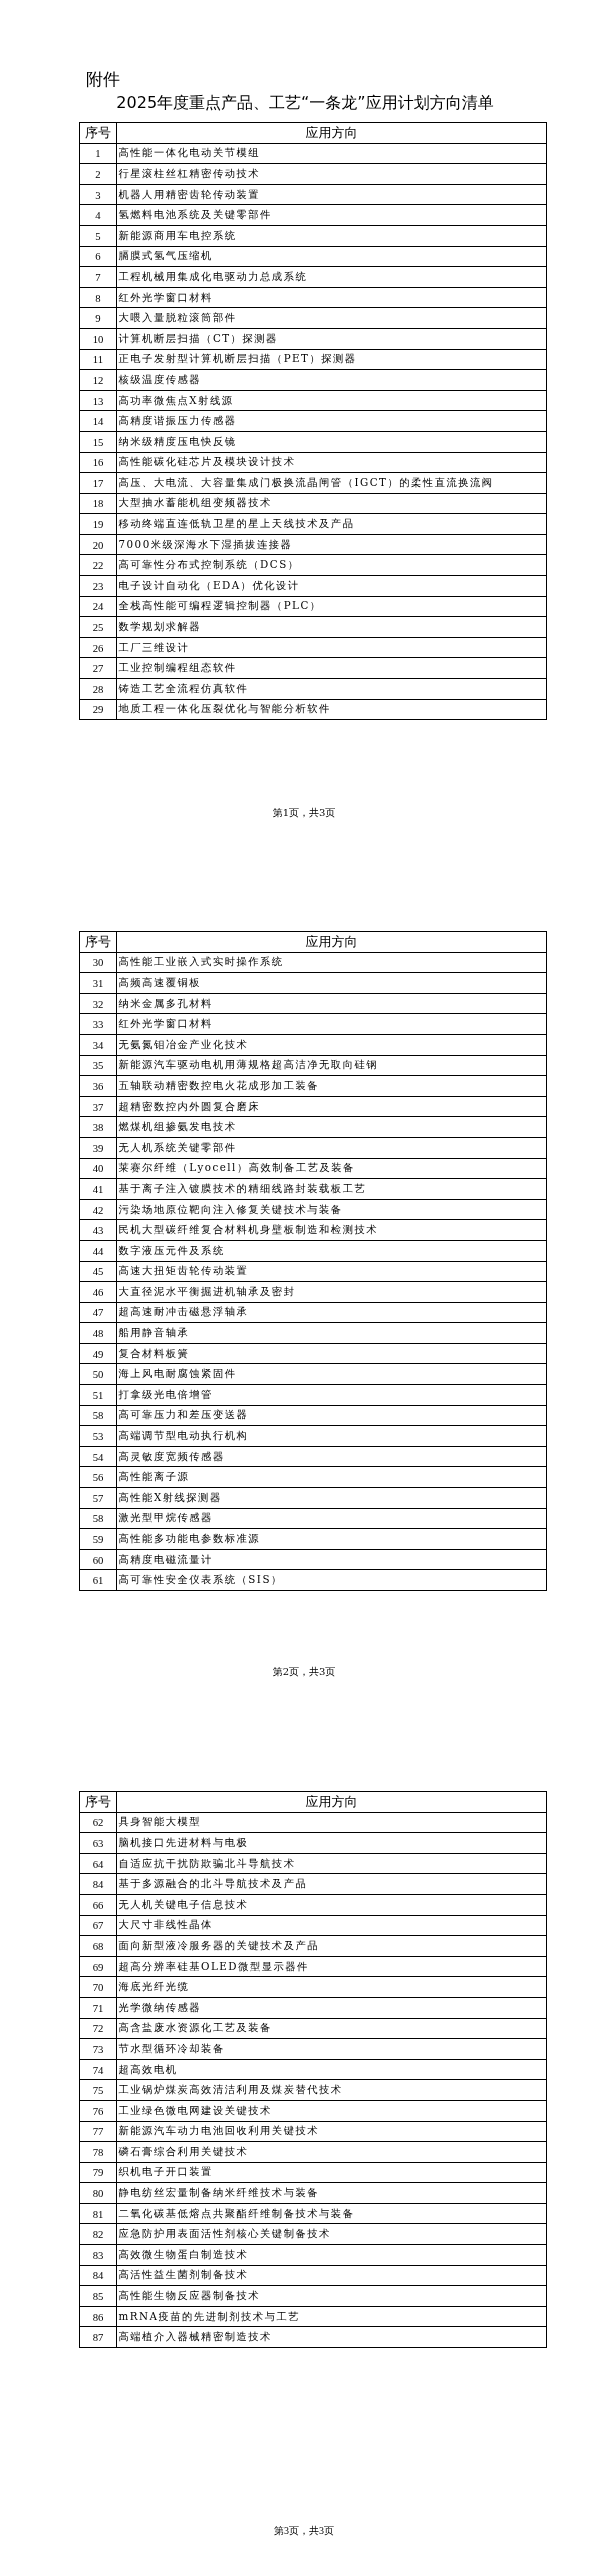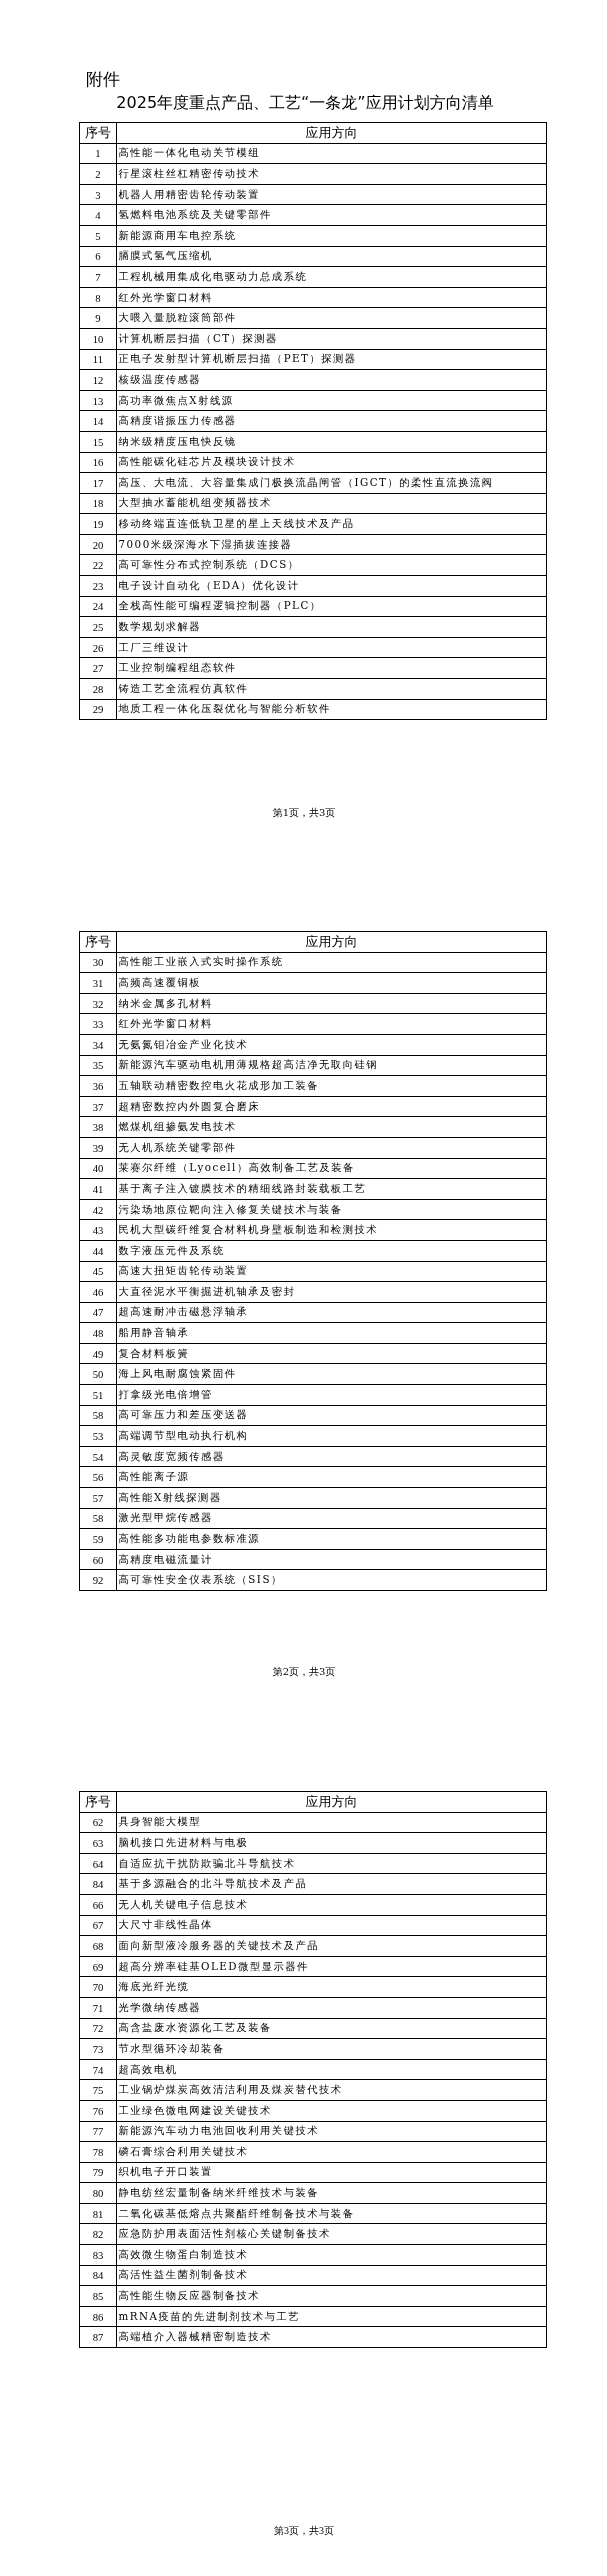--- a/index.html
+++ b/index.html
@@ -274,21 +274,21 @@
       </tr>
       <tr>
         <td class="no">59</td>
         <td class="dir">高性能多功能电参数标准源</td>
       </tr>
       <tr>
         <td class="no">60</td>
         <td class="dir">高精度电磁流量计</td>
       </tr>
       <tr>
-        <td class="no">92</td>
+        <td class="no">61</td>
         <td class="dir">高可靠性安全仪表系统（SIS）</td>
       </tr>
     </tbody>
 </table>
 <div class="footer" style="top:1665px;">第2页，共3页</div>
 
 <table class="list" style="top:1791px;">
   <colgroup>
       <col class="c1">
       <col>

